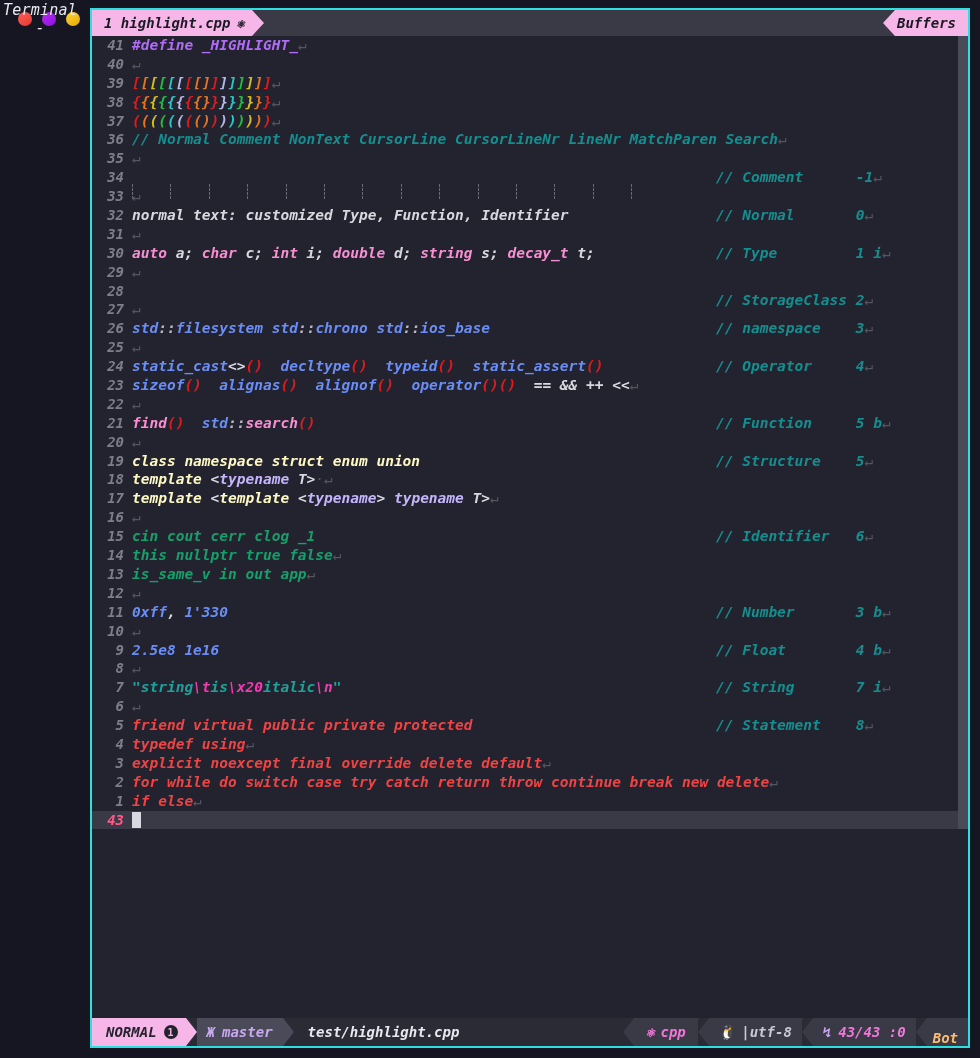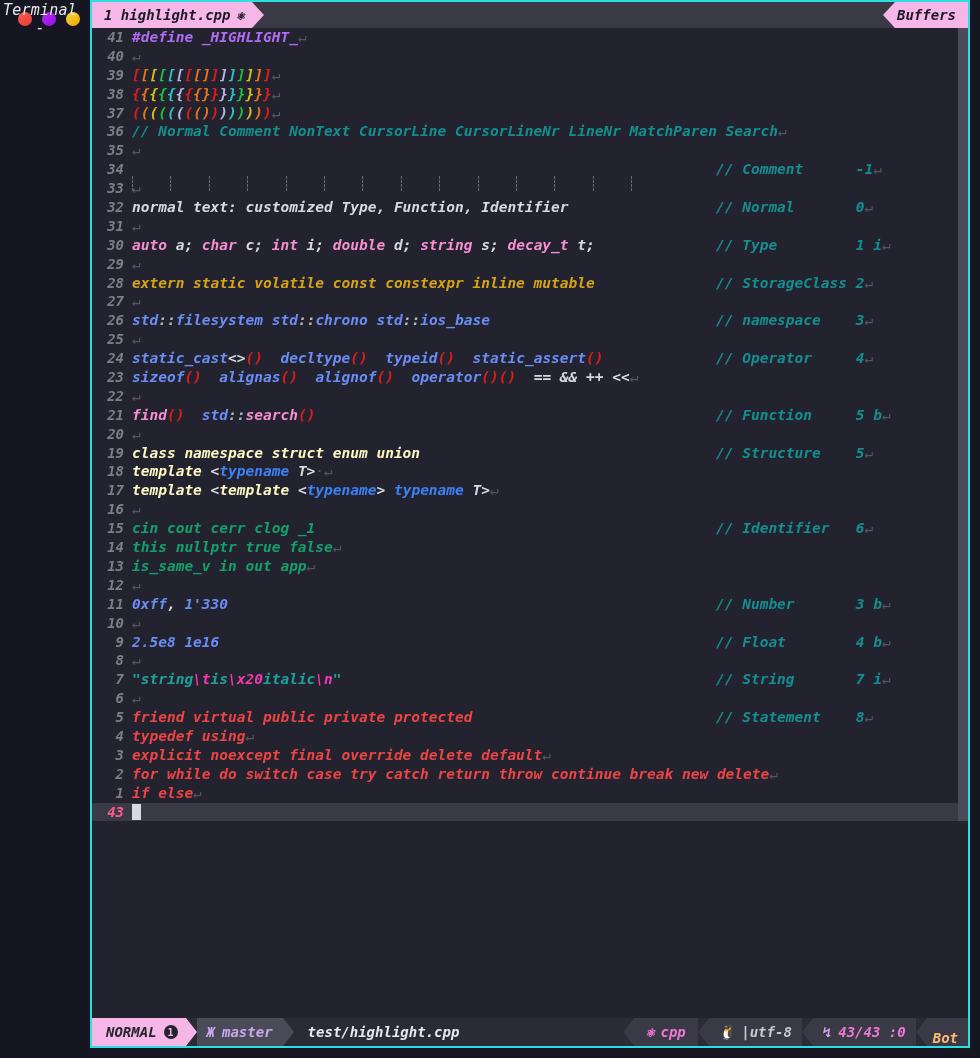--- a/index.html
+++ b/index.html
@@ -31,21 +31,21 @@
     position:absolute; left:0; right:0; text-align:center;
     color:#e8e8f0; font-size:15px;
     font-family:"DejaVu Sans Mono", monospace;
     font-style: italic; font-weight:400;
     letter-spacing:0.2px;
     pointer-events:none;
   }
   
   .frame {
     flex:1 1 auto;
-    margin: 0 10px 10px 10px;
+    margin: 8px 10px 10px 10px;
     border: 2px solid #2de0e0;
     border-top-width:2px;
     background:#232330;
     display:flex; flex-direction:column;
     overflow:hidden;
     position:relative;
   }
   
   .tabline {
     height:26px; flex:0 0 26px;
@@ -125,21 +125,21 @@
   .c-comment   { color:#138f8f; }
   .c-nontext   { color:#55555f; font-weight:400; }
   .c-preproc   { color:#b06cf5; }
   .c-type      { color:#f78fd0; }
   .c-storage   { color:#d6a318; }
   .c-namespace { color:#6a8ef5; }
   .c-operator  { color:#6a8ef5; }
   .c-opparen   { color:#e01b1b; }
   .c-func      { color:#f78fd0; }
   .c-structure { color:#fef9c3; }
-  .c-template  { color:#3b82f6; }
+  .c-template  { color:#c4b5fd; }
   .c-ident     { color:#14a06a; }
   .c-number    { color:#6a8ef5; }
   .c-float     { color:#6a8ef5; }
   .c-string    { color:#1aa39b; }
   .c-escape    { color:#f03bb0; }
   .c-statement { color:#ef4444; }
   .c-punct     { color:#b8b8c4; }
   
   .rb1 { color:#e01b1b; }
   .rb2 { color:#e8741b; }
@@ -266,21 +266,21 @@
           <div class="row"><span class="num">38</span><span class="txt"><span class="rb1">{</span><span class="rb2">{</span><span class="rb3">{</span><span class="rb4">{</span><span class="rb5">{</span><span class="rb6">{</span><span class="rb1">{</span><span class="rb2">{</span><span class="rb2">}</span><span class="rb1">}</span><span class="rb6">}</span><span class="rb5">}</span><span class="rb4">}</span><span class="rb3">}</span><span class="rb2">}</span><span class="rb1">}</span><span class="c-nontext">↵</span></span></div>
           <div class="row"><span class="num">37</span><span class="txt"><span class="rb1">(</span><span class="rb2">(</span><span class="rb3">(</span><span class="rb4">(</span><span class="rb5">(</span><span class="rb6">(</span><span class="rb1">(</span><span class="rb2">(</span><span class="rb2">)</span><span class="rb1">)</span><span class="rb6">)</span><span class="rb5">)</span><span class="rb4">)</span><span class="rb3">)</span><span class="rb2">)</span><span class="rb1">)</span><span class="c-nontext">↵</span></span></div>
           <div class="row"><span class="num">36</span><span class="txt"><span class="c-comment">// Normal Comment NonText CursorLine CursorLineNr LineNr MatchParen Search</span><span class="c-nontext">↵</span></span></div>
           <div class="row"><span class="num">35</span><span class="txt"><span class="c-nontext">↵</span></span></div>
           <div class="row"><span class="num">34</span><span class="txt"><span class="iguide"></span><span class="iguide"></span><span class="iguide"></span><span class="iguide"></span><span class="iguide"></span><span class="iguide"></span><span class="iguide"></span><span class="iguide"></span><span class="iguide"></span><span class="iguide"></span><span class="iguide"></span><span class="iguide"></span><span class="iguide"></span><span class="iguide"></span><span class="cmt-col">// Comment      -1<span class="c-nontext">↵</span></span></span></div>
           <div class="row"><span class="num">33</span><span class="txt"><span class="c-nontext">↵</span></span></div>
           <div class="row"><span class="num">32</span><span class="txt"><span class="c-normal">normal text: customized Type, Function, Identifier</span><span class="cmt-col">// Normal       0<span class="c-nontext">↵</span></span></span></div>
           <div class="row"><span class="num">31</span><span class="txt"><span class="c-nontext">↵</span></span></div>
           <div class="row"><span class="num">30</span><span class="txt"><span class="c-type">auto</span><span class="c-normal"> a; </span><span class="c-type">char</span><span class="c-normal"> c; </span><span class="c-type">int</span><span class="c-normal"> i; </span><span class="c-type">double</span><span class="c-normal"> d; </span><span class="c-type">string</span><span class="c-normal"> s; </span><span class="c-type">decay_t</span><span class="c-normal"> t;</span><span class="cmt-col">// Type         1 i<span class="c-nontext">↵</span></span></span></div>
           <div class="row"><span class="num">29</span><span class="txt"><span class="c-nontext">↵</span></span></div>
-          <div class="row"><span class="num">28</span><span class="txt"><span class="c-storage">extern static volatile const constexpr inline mutable</span><span class="cmt-col">// StorageClass 2<span class="c-nontext">↵</span></span></span></div>
+          <div class="row"><span class="num">28</span><span class="txt"><span class="cmt-col">// StorageClass 2<span class="c-nontext">↵</span></span></span></div>
           <div class="row"><span class="num">27</span><span class="txt"><span class="c-nontext">↵</span></span></div>
           <div class="row"><span class="num">26</span><span class="txt"><span class="c-namespace">std</span><span class="c-punct">::</span><span class="c-namespace">filesystem </span><span class="c-namespace">std</span><span class="c-punct">::</span><span class="c-namespace">chrono </span><span class="c-namespace">std</span><span class="c-punct">::</span><span class="c-namespace">ios_base</span><span class="cmt-col">// namespace    3<span class="c-nontext">↵</span></span></span></div>
           <div class="row"><span class="num">25</span><span class="txt"><span class="c-nontext">↵</span></span></div>
           <div class="row"><span class="num">24</span><span class="txt"><span class="c-operator">static_cast</span><span class="c-normal">&lt;&gt;</span><span class="c-opparen">()</span><span class="c-normal">  </span><span class="c-operator">decltype</span><span class="c-opparen">()</span><span class="c-normal">  </span><span class="c-operator">typeid</span><span class="c-opparen">()</span><span class="c-normal">  </span><span class="c-operator">static_assert</span><span class="c-opparen">()</span><span class="cmt-col">// Operator     4<span class="c-nontext">↵</span></span></span></div>
           <div class="row"><span class="num">23</span><span class="txt"><span class="c-operator">sizeof</span><span class="c-opparen">()</span><span class="c-normal">  </span><span class="c-operator">alignas</span><span class="c-opparen">()</span><span class="c-normal">  </span><span class="c-operator">alignof</span><span class="c-opparen">()</span><span class="c-normal">  </span><span class="c-operator">operator</span><span class="c-opparen">()()</span><span class="c-normal">  == &amp;&amp; ++ &lt;&lt;</span><span class="c-nontext">↵</span></span></div>
           <div class="row"><span class="num">22</span><span class="txt"><span class="c-nontext">↵</span></span></div>
           <div class="row"><span class="num">21</span><span class="txt"><span class="c-func">find</span><span class="c-opparen">()</span><span class="c-normal">  </span><span class="c-namespace">std</span><span class="c-punct">::</span><span class="c-func">search</span><span class="c-opparen">()</span><span class="cmt-col">// Function     5 b<span class="c-nontext">↵</span></span></span></div>
           <div class="row"><span class="num">20</span><span class="txt"><span class="c-nontext">↵</span></span></div>
           <div class="row"><span class="num">19</span><span class="txt"><span class="c-structure">class namespace struct enum union</span><span class="cmt-col">// Structure    5<span class="c-nontext">↵</span></span></span></div>
           <div class="row"><span class="num">18</span><span class="txt"><span class="c-structure">template</span><span class="c-normal"> &lt;</span><span class="c-template">typename</span><span class="c-normal"> T&gt;</span><span class="c-nontext">·</span><span class="c-nontext">↵</span></span></div>

